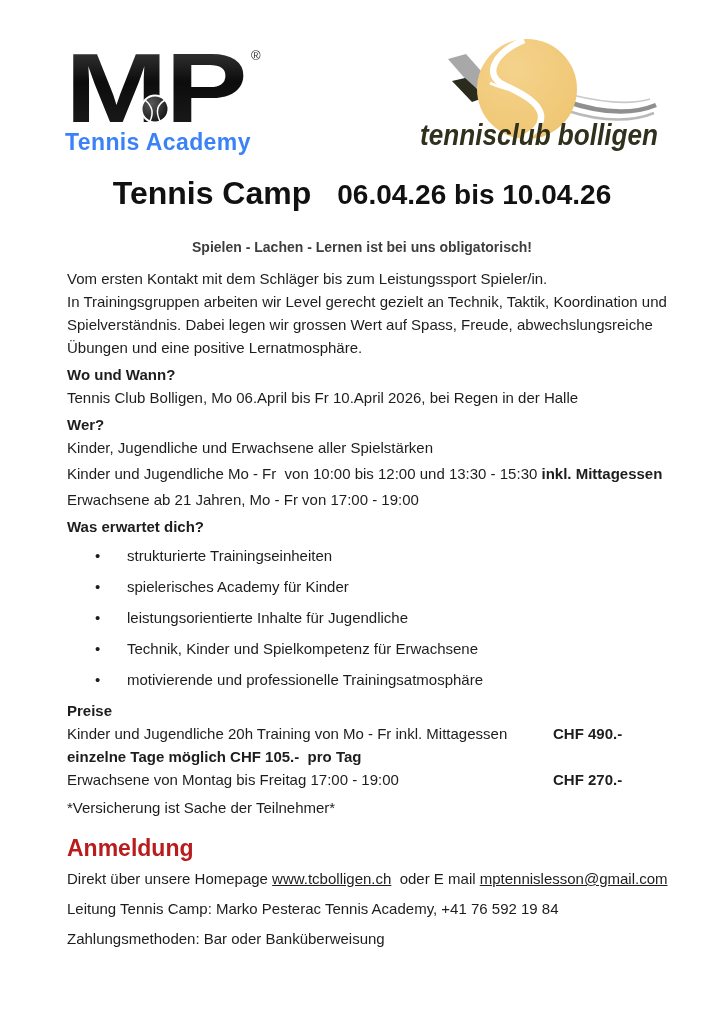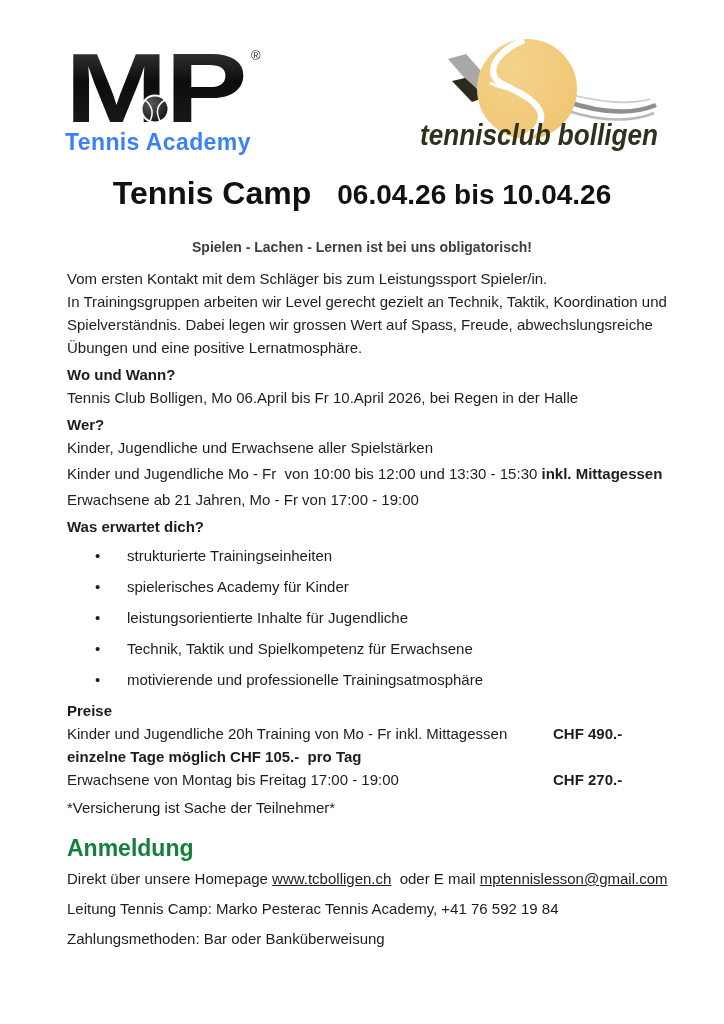--- a/index.html
+++ b/index.html
@@ -30,21 +30,21 @@
   .gap-line { margin-top:3px; }
   .bold { font-weight:700; }
   .bullets { margin-top:6px; }
   .bullet-item { display:flex; padding-left:28px; margin-bottom:8px; }
   .bullet-dot { width:32px; flex:0 0 32px; }
   .prices { margin-top:8px; }
   .price-row { position:relative; }
   .price-val { position:absolute; left:486px; top:0; font-weight:700; }
   .note { margin-top:5px; }
   .reg-heading { font-size:23px; font-weight:700; line-height:30px; margin-top:14px;
-                 color:#15803d; }
+                 color:#b91c1c; }
   .reg-line1 { margin-top:4px; }
   .reg-line { margin-top:7px; }
   .link { text-decoration:underline; cursor:pointer; }
 </style>
 </head>
 <body>
 
 <div class="page">
 
   <div class="header">
@@ -114,21 +114,21 @@
     <div class="line sec-heading">Wer?</div>
     <div class="line">Kinder, Jugendliche und Erwachsene aller Spielstärken</div>
     <div class="line gap-line"><span>Kinder und Jugendliche Mo - Fr  von 10:00 bis 12:00 und 13:30 - 15:30 </span><span class="bold">inkl. Mittagessen</span></div>
     <div class="line gap-line">Erwachsene ab 21 Jahren, Mo - Fr von 17:00 - 19:00</div>
 
     <div class="line sec-heading">Was erwartet dich?</div>
     <div class="bullets">
       <div class="line bullet-item"><span class="bullet-dot">•</span><span>strukturierte Trainingseinheiten</span></div>
       <div class="line bullet-item"><span class="bullet-dot">•</span><span>spielerisches Academy für Kinder</span></div>
       <div class="line bullet-item"><span class="bullet-dot">•</span><span>leistungsorientierte Inhalte für Jugendliche</span></div>
-      <div class="line bullet-item"><span class="bullet-dot">•</span><span>Technik, Taktik und Spielkompetenz für Erwachsene</span></div>
+      <div class="line bullet-item"><span class="bullet-dot">•</span><span>Technik, Kinder und Spielkompetenz für Erwachsene</span></div>
       <div class="line bullet-item"><span class="bullet-dot">•</span><span>motivierende und professionelle Trainingsatmosphäre</span></div>
     </div>
 
     <div class="prices">
       <div class="line sec-heading" style="margin-top:0;">Preise</div>
       <div class="line price-row"><span>Kinder und Jugendliche 20h Training von Mo - Fr inkl. Mittagessen</span><span class="price-val">CHF 490.-</span></div>
       <div class="line bold">einzelne Tage möglich CHF 105.-  pro Tag</div>
       <div class="line price-row"><span>Erwachsene von Montag bis Freitag 17:00 - 19:00</span><span class="price-val">CHF 270.-</span></div>
       <div class="line note">*Versicherung ist Sache der Teilnehmer*</div>
     </div>

